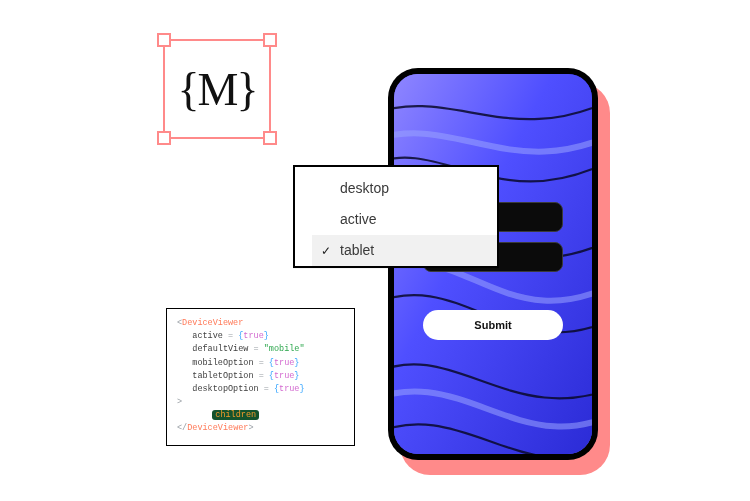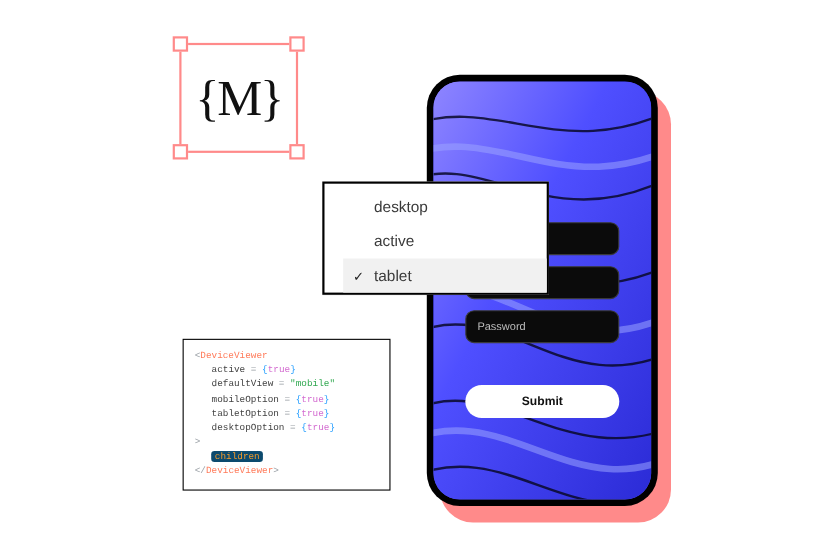--- a/index.html
+++ b/index.html
@@ -158,21 +158,21 @@
     color: #414141;
     white-space: pre;
     overflow: hidden;
   }
   .tok-tag   { color: #ff7a59; }
   .tok-attr  { color: #414141; }
   .tok-punc  { color: #9aa0a6; }
   .tok-brace { color: #2aa0ff; }
   .tok-bool  { color: #d36bd0; }
   .tok-str   { color: #2fa84f; }
-  .tok-slot  { color: #f39a2a; background: #0c4a6e; border-radius: 3px; padding: 0 3px; }
+  .tok-slot  { color: #f39a2a; background: #14532d; border-radius: 3px; padding: 0 3px; margin-left: 20px; }
 </style>
 </head>
 <body>
 
 <div class="sel-frame">
   <div class="sel-handle tl"></div>
   <div class="sel-handle tr"></div>
   <div class="sel-handle bl"></div>
   <div class="sel-handle br"></div>
   <div class="m-glyph">
@@ -207,23 +207,20 @@
       </g>
     </svg>
 
     <div class="form">
       <div class="field">
         <span></span>
       </div>
       <div class="field">
         <span></span>
       </div>
-      <div class="field">
-        <span>Password</span>
-      </div>
       <div class="submit">
         <span>Submit</span>
       </div>
     </div>
   </div>
 </div>
 
 <div class="dropdown">
   <div class="dd-item">
     <span>desktop</span>

